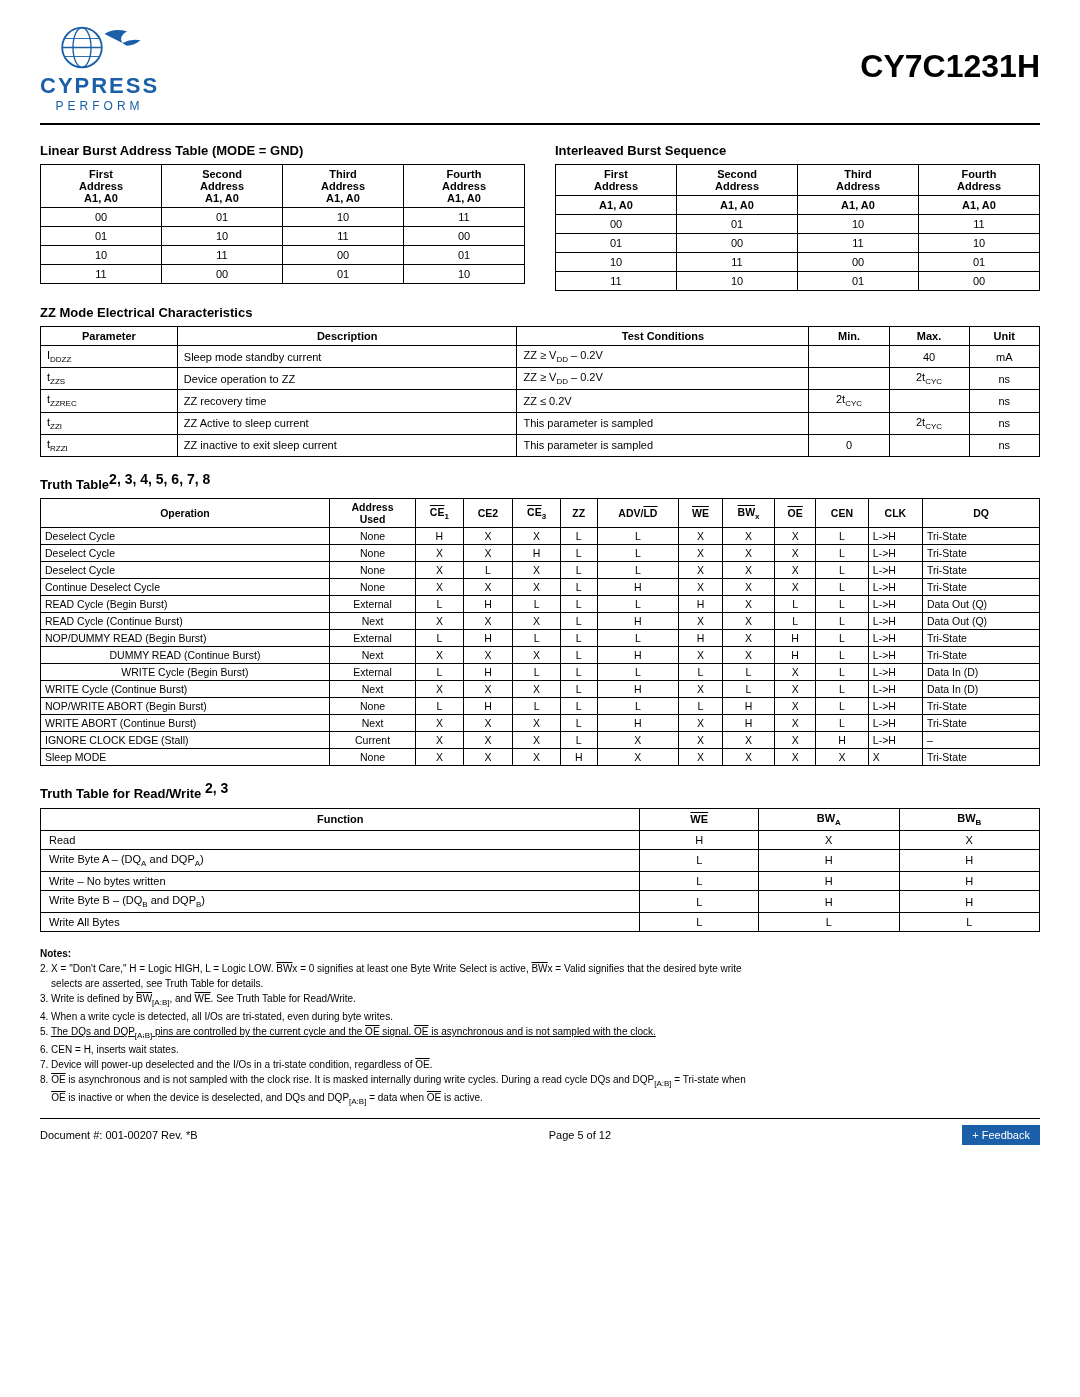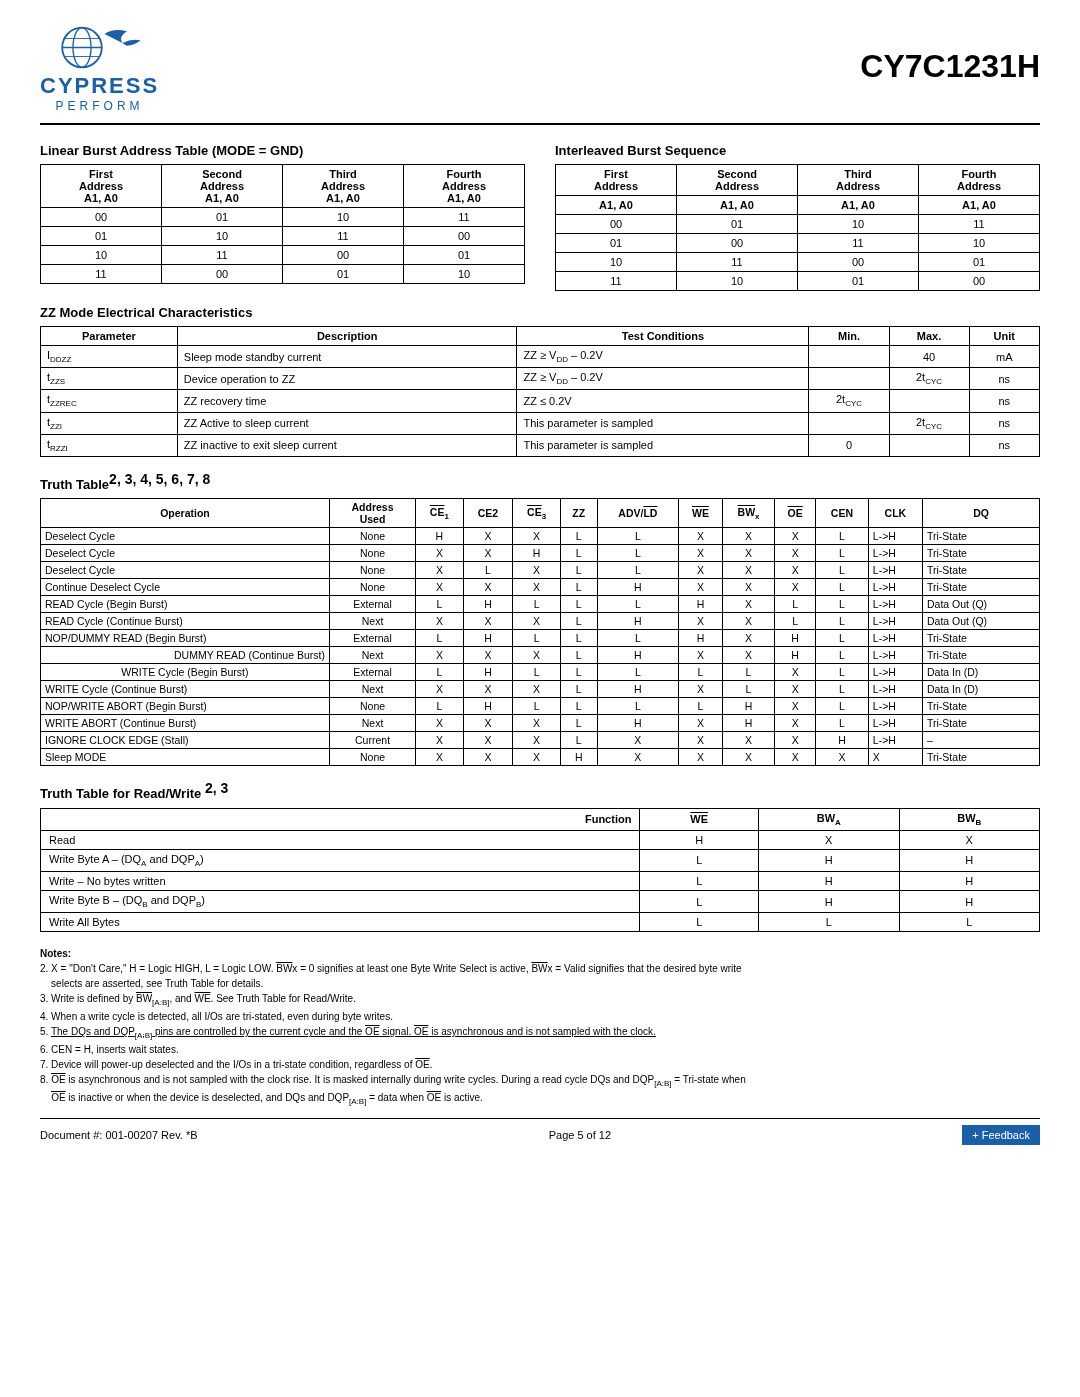--- a/index.html
+++ b/index.html
@@ -414,21 +414,21 @@
           <td>L</td>
           <td>L</td>
           <td>H</td>
           <td>X</td>
           <td>H</td>
           <td>L</td>
           <td style="text-align: left;">L-&gt;H</td>
           <td style="text-align: left;">Tri-State</td>
         </tr>
         <tr>
-          <td style="text-align: right;">DUMMY READ (Continue Burst)</td>
+          <td style="text-align: center;">DUMMY READ (Continue Burst)</td>
           <td>Next</td>
           <td>X</td>
           <td>X</td>
           <td>X</td>
           <td>L</td>
           <td>H</td>
           <td>X</td>
           <td>X</td>
           <td>H</td>
           <td>L</td>
@@ -527,21 +527,21 @@
         </tr>
       </tbody>
   </table>
 </div>
 
 <div class="rw-table-wrap">
   <div class="section-title">Truth Table for Read/Write <sup>2, 3</sup></div>
   <table>
     <thead>
       <tr>
-        <th style="text-align:right; width:60%;">Function</th>
+        <th style="text-align:center; width:60%;">Function</th>
         <th><span class="overline">WE</span></th>
         <th>BW<sub>A</sub></th>
         <th>BW<sub>B</sub></th>
       </tr>
     </thead>
     <tbody id="rw-table-body">
     <tr>
           <td style="text-align: left;">Read</td>
           <td>H</td>
           <td>X</td>

